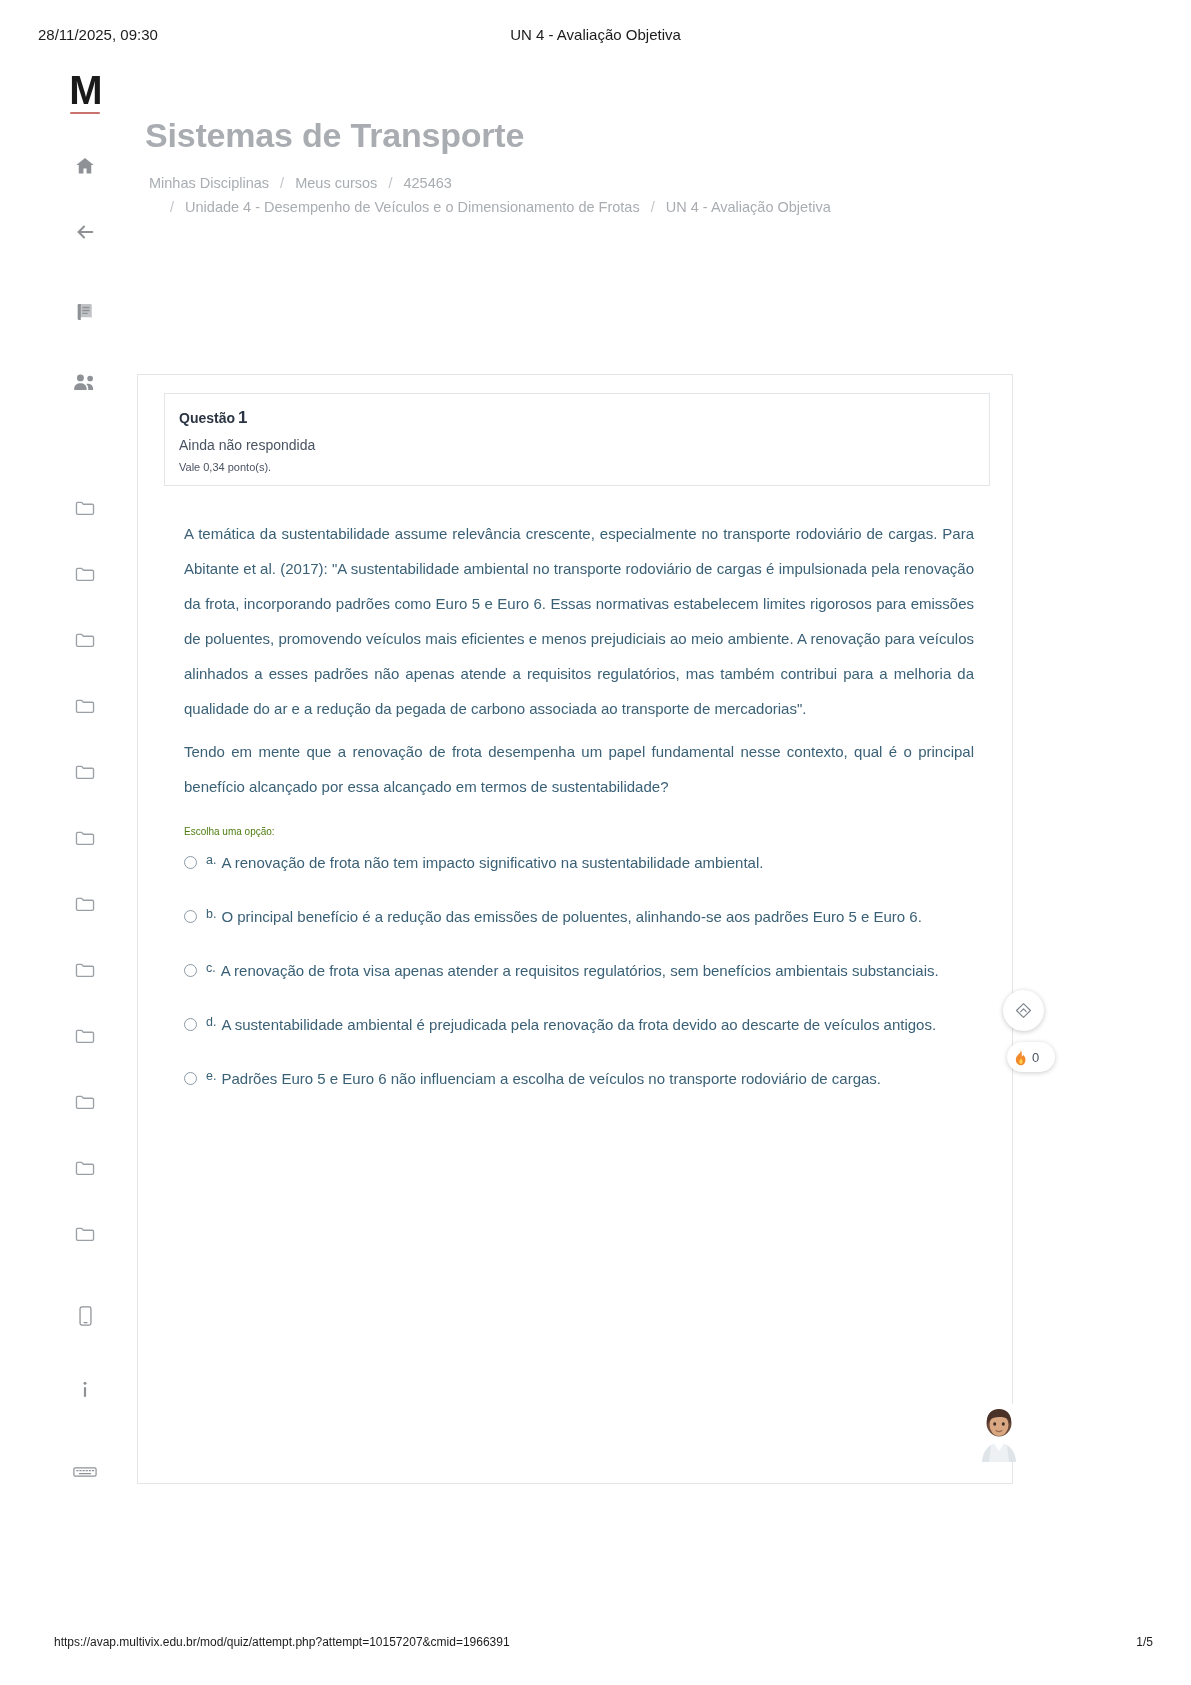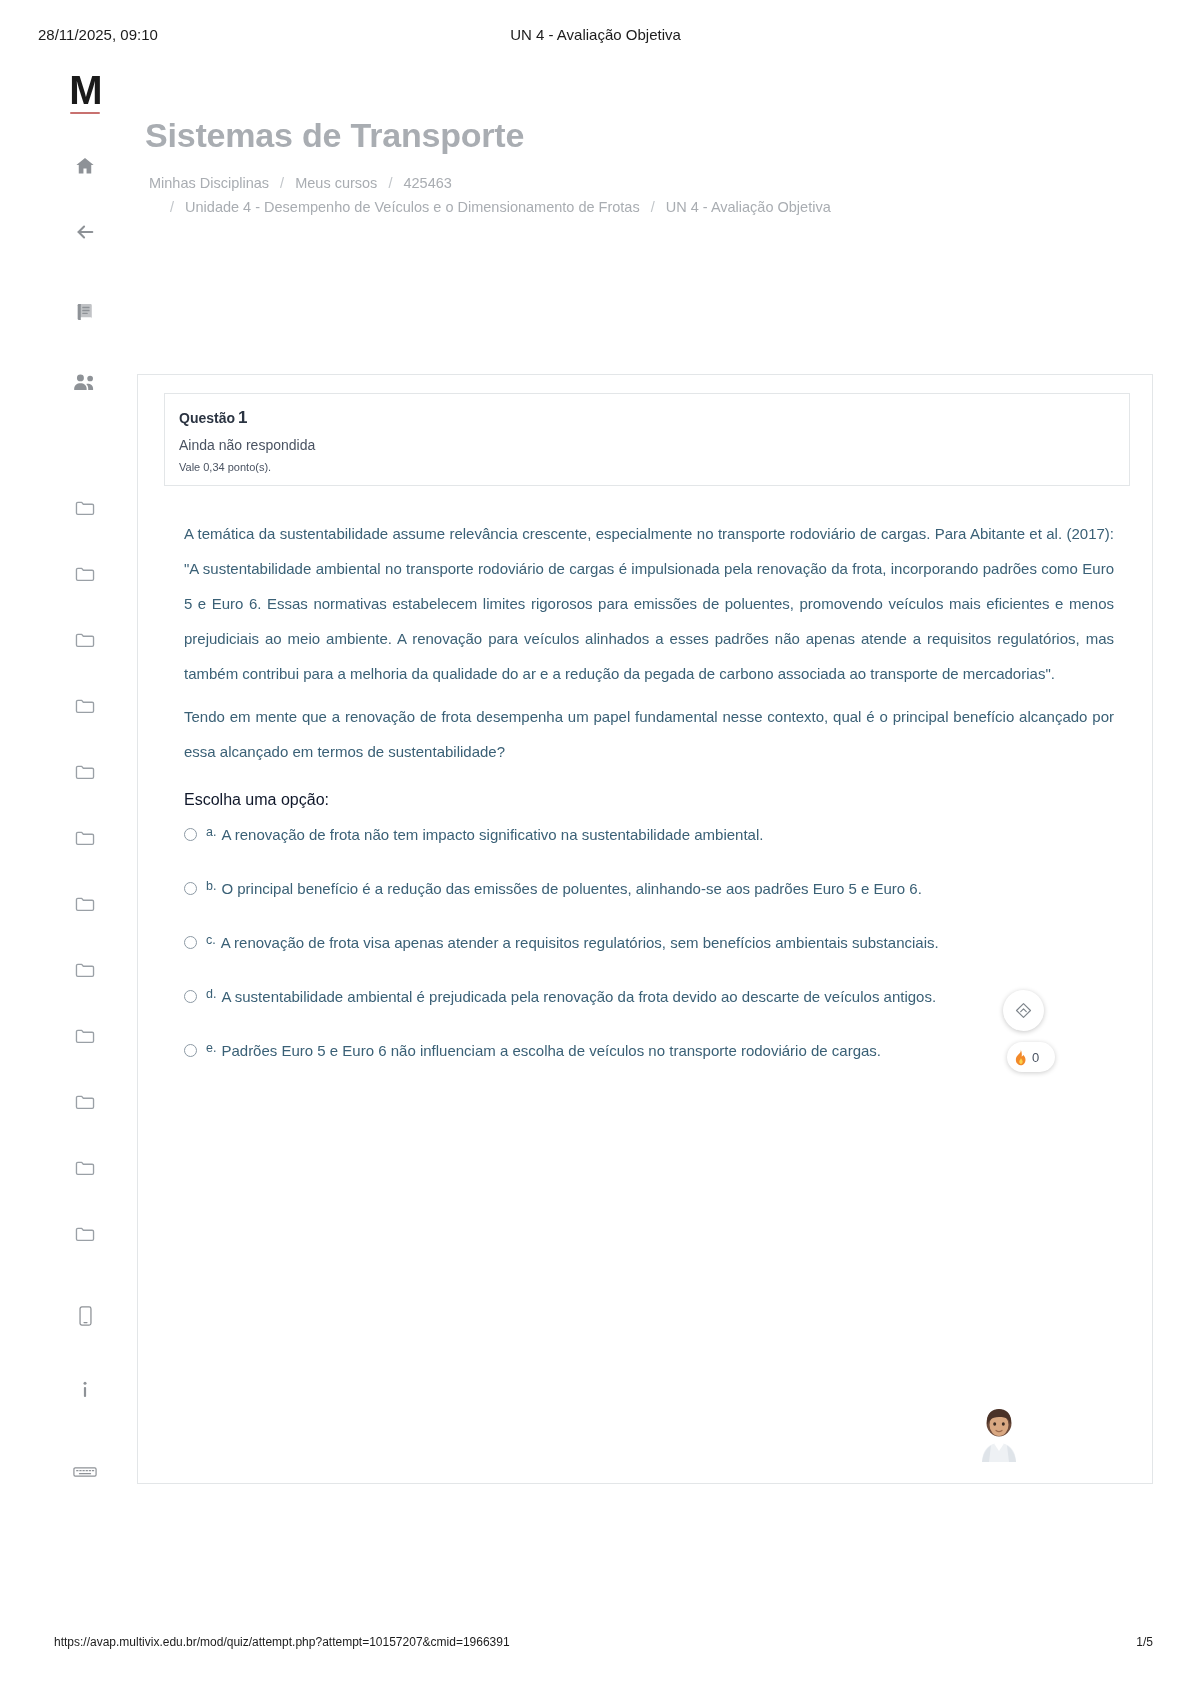--- a/index.html
+++ b/index.html
@@ -111,21 +111,21 @@
   }
   .breadcrumb .sep { margin: 0 7px; color: #c2c6ca; }
   .breadcrumb .crumb { white-space: nowrap; }
   .bc-line2 { margin-left: 14px; }
 
   
   .quiz-card {
     position: absolute;
     left: 137px;
     top: 374px;
-    width: 1016px;
+    width: 876px;
     min-height: 1110px;
     border: 1px solid #e3e6e8;
     border-right: 1px solid #e3e6e8;
     background: #fff;
   }
   .qheader {
     margin: 18px 22px 0 26px;
     border: 1px solid #e3e6e8;
     padding: 14px 16px 12px 14px;
   }
@@ -155,22 +155,22 @@
     font-size: 15px;
     line-height: 35px;
     color: #3a6076;
     text-align: justify;
   }
   .qbody p { margin: 0 0 8px 0; }
   .qbody p.nojust { text-align: left; }
 
   .chooser {
     margin: 22px 38px 12px 46px;
-    font-size: 16px;
-    color: #0f172a;
+    font-size: 10px;
+    color: #4d7c0f;
   }
   .options {
     margin: 8px 38px 0 46px;
     list-style: none;
     padding: 0;
   }
   .option {
     display: flex;
     align-items: flex-start;
     margin-bottom: 26px;
@@ -246,21 +246,21 @@
     width: 46px;
     height: 58px;
     overflow: hidden;
   }
   .avatar-widget svg { display: block; }
 </style>
 </head>
 <body>
 
 <div class="print-header">
-  <span class="ph-date">28/11/2025, 09:10</span>
+  <span class="ph-date">28/11/2025, 09:30</span>
   <span class="ph-title">UN 4 - Avaliação Objetiva</span>
 </div>
 
 <div class="rail">
 
   <div class="logo-m">M</div>
 
   <div class="rail-icon">
     <svg width="22" height="22" viewBox="0 0 24 24" fill="currentColor" aria-hidden="true">
       <path d="M12 3.2 2.6 11h2.6v9.2h5.1v-5.6h3.4v5.6h5.1V11h2.6L12 3.2z"></path>

